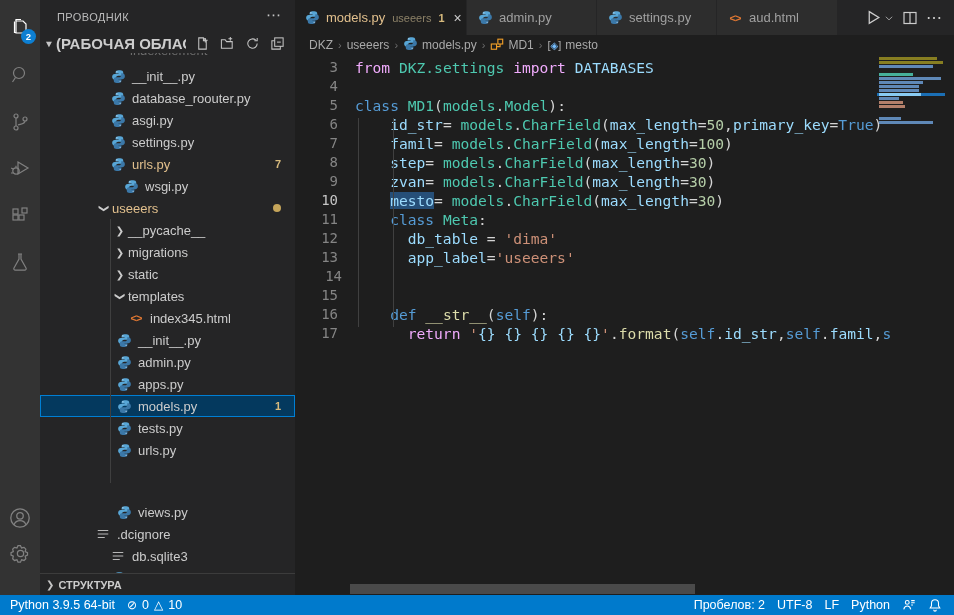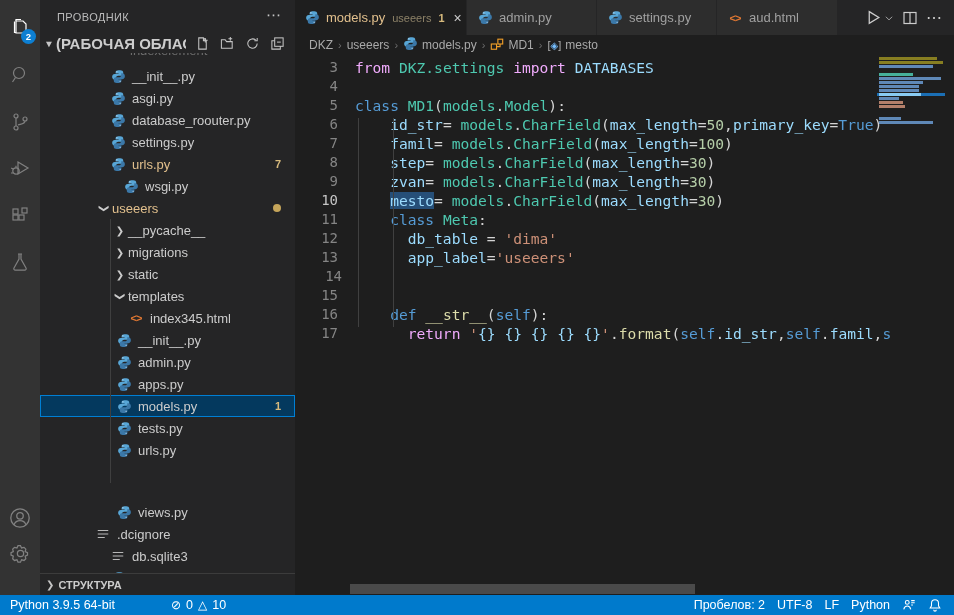--- a/index.html
+++ b/index.html
@@ -82,21 +82,21 @@
   .mm-row { position:relative; height:3px; margin-bottom:1px; }
   .mm-row .sel { position:absolute; left:0; right:0; top:0; bottom:0; background:#1b6fb5; }
   .mm-row .bar { position:absolute; left:2px; top:0; height:3px; opacity:.85; }
 
   .hscroll { position:absolute; left:55px; top:529px; width:345px; height:10px; background:#4a4a4a; cursor:pointer; }
 
   
   .status-bar { position:absolute; left:0; bottom:0; width:954px; height:20px; background:#007acc; color:#ffffff;
                 display:flex; align-items:center; font-size:12.5px; }
   .st { display:inline-flex; align-items:center; gap:4px; padding:0 6px; height:20px; cursor:pointer; white-space:nowrap; }
-  .st-left { display:flex; align-items:center; padding-left:4px;gap:44px; }
+  .st-left { display:flex; align-items:center; padding-left:4px; }
   .st-right { margin-left:auto; display:flex; align-items:center; padding-right:6px; }
   .st .gi { font-size:12px; }
 </style>
 </head>
 <body>
 
 <div class="app">
 
   <div class="activity-bar">
     <div class="ab-icon active" style="top:8px">
@@ -202,32 +202,32 @@
         </div>
         <div class="row" style="padding-left: 70px;">
           <span class="ico">
             <svg width="15" height="15" viewBox="0 0 16 16">
               <path fill="#58a6d6" d="M7.9 1.2c-1.8 0-3 .8-3 2.1v1.4h3.2v.5H3.9c-1.5 0-2.7 1.2-2.7 3.1s1.2 3.1 2.7 3.1h1.2V9.7c0-1.4 1.2-2.6 2.6-2.6h3.2c1.2 0 2.1-1 2.1-2.2V3.3c0-1.3-1.3-2.1-3.1-2.1z"></path>
               <path fill="#3b78a8" d="M8.1 14.8c1.8 0 3-.8 3-2.1v-1.4H7.9v-.5h4.2c1.5 0 2.7-1.2 2.7-3.1s-1.2-3.1-2.7-3.1h-1.2v1.7c0 1.4-1.2 2.6-2.6 2.6H5.1c-1.2 0-2.1 1-2.1 2.2v1.6c0 1.3 1.3 2.1 3.1 2.1z"></path>
               <circle cx="6.3" cy="3" r=".6" fill="#dfeefa"></circle>
               <circle cx="9.7" cy="13" r=".6" fill="#dfeefa"></circle>
             </svg>
           </span>
+          <span class="lbl">database_roouter.py</span>
+        </div>
+        <div class="row" style="padding-left: 70px;">
+          <span class="ico">
+            <svg width="15" height="15" viewBox="0 0 16 16">
+              <path fill="#58a6d6" d="M7.9 1.2c-1.8 0-3 .8-3 2.1v1.4h3.2v.5H3.9c-1.5 0-2.7 1.2-2.7 3.1s1.2 3.1 2.7 3.1h1.2V9.7c0-1.4 1.2-2.6 2.6-2.6h3.2c1.2 0 2.1-1 2.1-2.2V3.3c0-1.3-1.3-2.1-3.1-2.1z"></path>
+              <path fill="#3b78a8" d="M8.1 14.8c1.8 0 3-.8 3-2.1v-1.4H7.9v-.5h4.2c1.5 0 2.7-1.2 2.7-3.1s-1.2-3.1-2.7-3.1h-1.2v1.7c0 1.4-1.2 2.6-2.6 2.6H5.1c-1.2 0-2.1 1-2.1 2.2v1.6c0 1.3 1.3 2.1 3.1 2.1z"></path>
+              <circle cx="6.3" cy="3" r=".6" fill="#dfeefa"></circle>
+              <circle cx="9.7" cy="13" r=".6" fill="#dfeefa"></circle>
+            </svg>
+          </span>
           <span class="lbl">asgi.py</span>
-        </div>
-        <div class="row" style="padding-left: 70px;">
-          <span class="ico">
-            <svg width="15" height="15" viewBox="0 0 16 16">
-              <path fill="#58a6d6" d="M7.9 1.2c-1.8 0-3 .8-3 2.1v1.4h3.2v.5H3.9c-1.5 0-2.7 1.2-2.7 3.1s1.2 3.1 2.7 3.1h1.2V9.7c0-1.4 1.2-2.6 2.6-2.6h3.2c1.2 0 2.1-1 2.1-2.2V3.3c0-1.3-1.3-2.1-3.1-2.1z"></path>
-              <path fill="#3b78a8" d="M8.1 14.8c1.8 0 3-.8 3-2.1v-1.4H7.9v-.5h4.2c1.5 0 2.7-1.2 2.7-3.1s-1.2-3.1-2.7-3.1h-1.2v1.7c0 1.4-1.2 2.6-2.6 2.6H5.1c-1.2 0-2.1 1-2.1 2.2v1.6c0 1.3 1.3 2.1 3.1 2.1z"></path>
-              <circle cx="6.3" cy="3" r=".6" fill="#dfeefa"></circle>
-              <circle cx="9.7" cy="13" r=".6" fill="#dfeefa"></circle>
-            </svg>
-          </span>
-          <span class="lbl">database_roouter.py</span>
         </div>
         <div class="row" style="padding-left: 70px;">
           <span class="ico">
             <svg width="15" height="15" viewBox="0 0 16 16">
               <path fill="#58a6d6" d="M7.9 1.2c-1.8 0-3 .8-3 2.1v1.4h3.2v.5H3.9c-1.5 0-2.7 1.2-2.7 3.1s1.2 3.1 2.7 3.1h1.2V9.7c0-1.4 1.2-2.6 2.6-2.6h3.2c1.2 0 2.1-1 2.1-2.2V3.3c0-1.3-1.3-2.1-3.1-2.1z"></path>
               <path fill="#3b78a8" d="M8.1 14.8c1.8 0 3-.8 3-2.1v-1.4H7.9v-.5h4.2c1.5 0 2.7-1.2 2.7-3.1s-1.2-3.1-2.7-3.1h-1.2v1.7c0 1.4-1.2 2.6-2.6 2.6H5.1c-1.2 0-2.1 1-2.1 2.2v1.6c0 1.3 1.3 2.1 3.1 2.1z"></path>
               <circle cx="6.3" cy="3" r=".6" fill="#dfeefa"></circle>
               <circle cx="9.7" cy="13" r=".6" fill="#dfeefa"></circle>
             </svg>
           </span>

